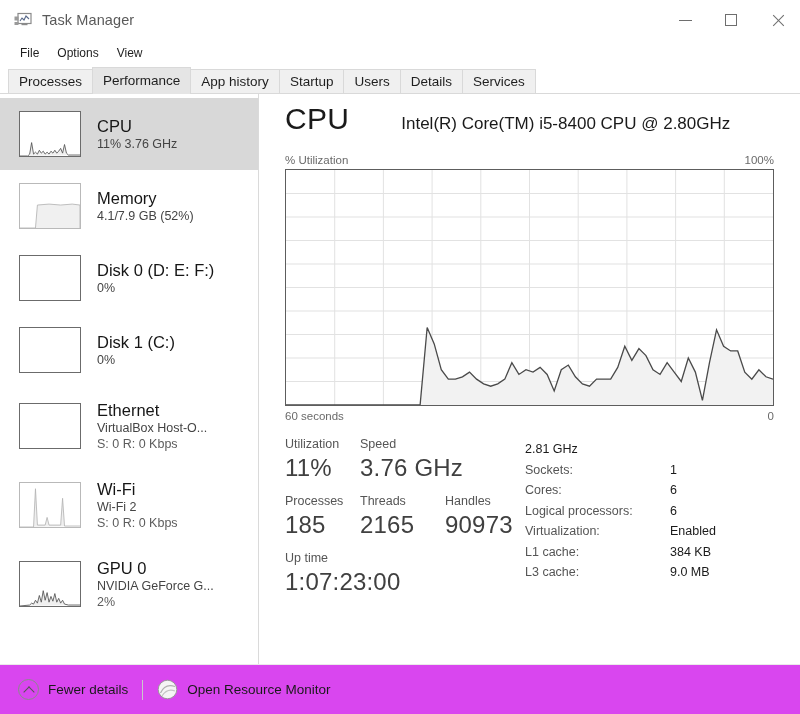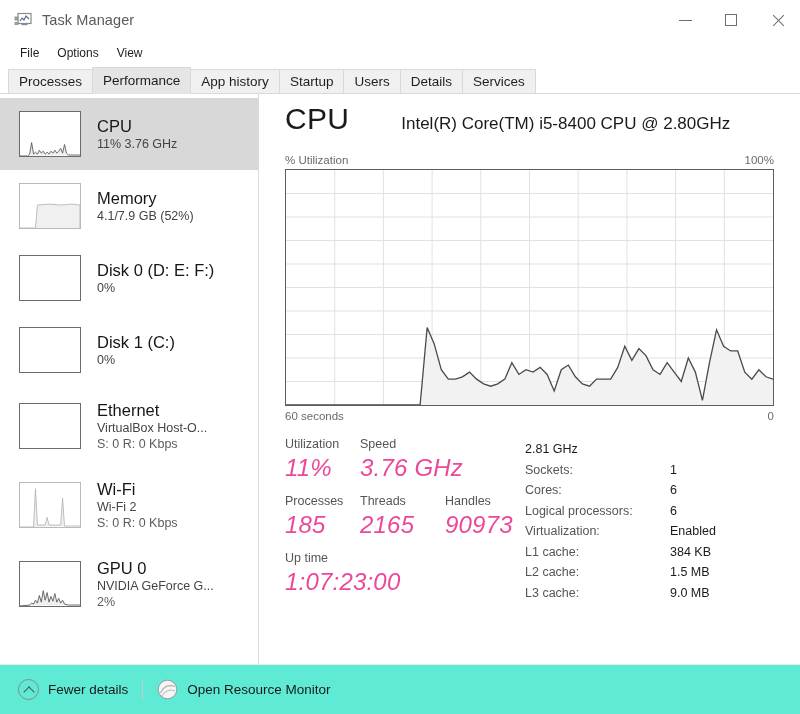--- a/index.html
+++ b/index.html
@@ -204,45 +204,44 @@
   .stat-cell { flex: none; }
   .stat-cell.c1 { width: 75px; }
   .stat-cell.c2 { width: 85px; }
   .stat-lbl {
     font-size: 12.5px;
     color: #555;
     line-height: 17px;
   }
   .stat-val {
     font-size: 24px;
-    color: #ec4899;
+    color: #404040;
     line-height: 30px;
     letter-spacing: .2px;
-    font-style: italic;
   }
 
   .spec-row {
     display: flex;
     line-height: 20.5px;
     font-size: 12.5px;
   }
   .spec-lbl { width: 145px; flex: none; color: #555; }
   .spec-val { color: #1a1a1a; }
 
   
   .footer {
     position: absolute;
     left: 0; bottom: 0;
     width: 800px;
     height: 50px;
     display: flex;
     align-items: center;
     padding-left: 18px;
     border-top: 1px solid #eaeaea;
-    background: #5eead4;
+    background: #d946ef;
   }
   .foot-btn {
     display: flex;
     align-items: center;
     font-size: 13.5px;
     color: #1a1a1a;
   }
   .circ-icon {
     width: 21px; height: 21px;
     border: 1px solid #8a8a8a;
@@ -491,24 +490,20 @@
         </div>
         <div class="spec-row">
           <div class="spec-lbl">Virtualization:</div>
           <div class="spec-val">Enabled</div>
         </div>
         <div class="spec-row">
           <div class="spec-lbl">L1 cache:</div>
           <div class="spec-val">384 KB</div>
         </div>
         <div class="spec-row">
-          <div class="spec-lbl">L2 cache:</div>
-          <div class="spec-val">1.5 MB</div>
-        </div>
-        <div class="spec-row">
           <div class="spec-lbl">L3 cache:</div>
           <div class="spec-val">9.0 MB</div>
         </div>
       </div>
 
     </div>
   </div>
 </div>
 
 <div class="footer">

